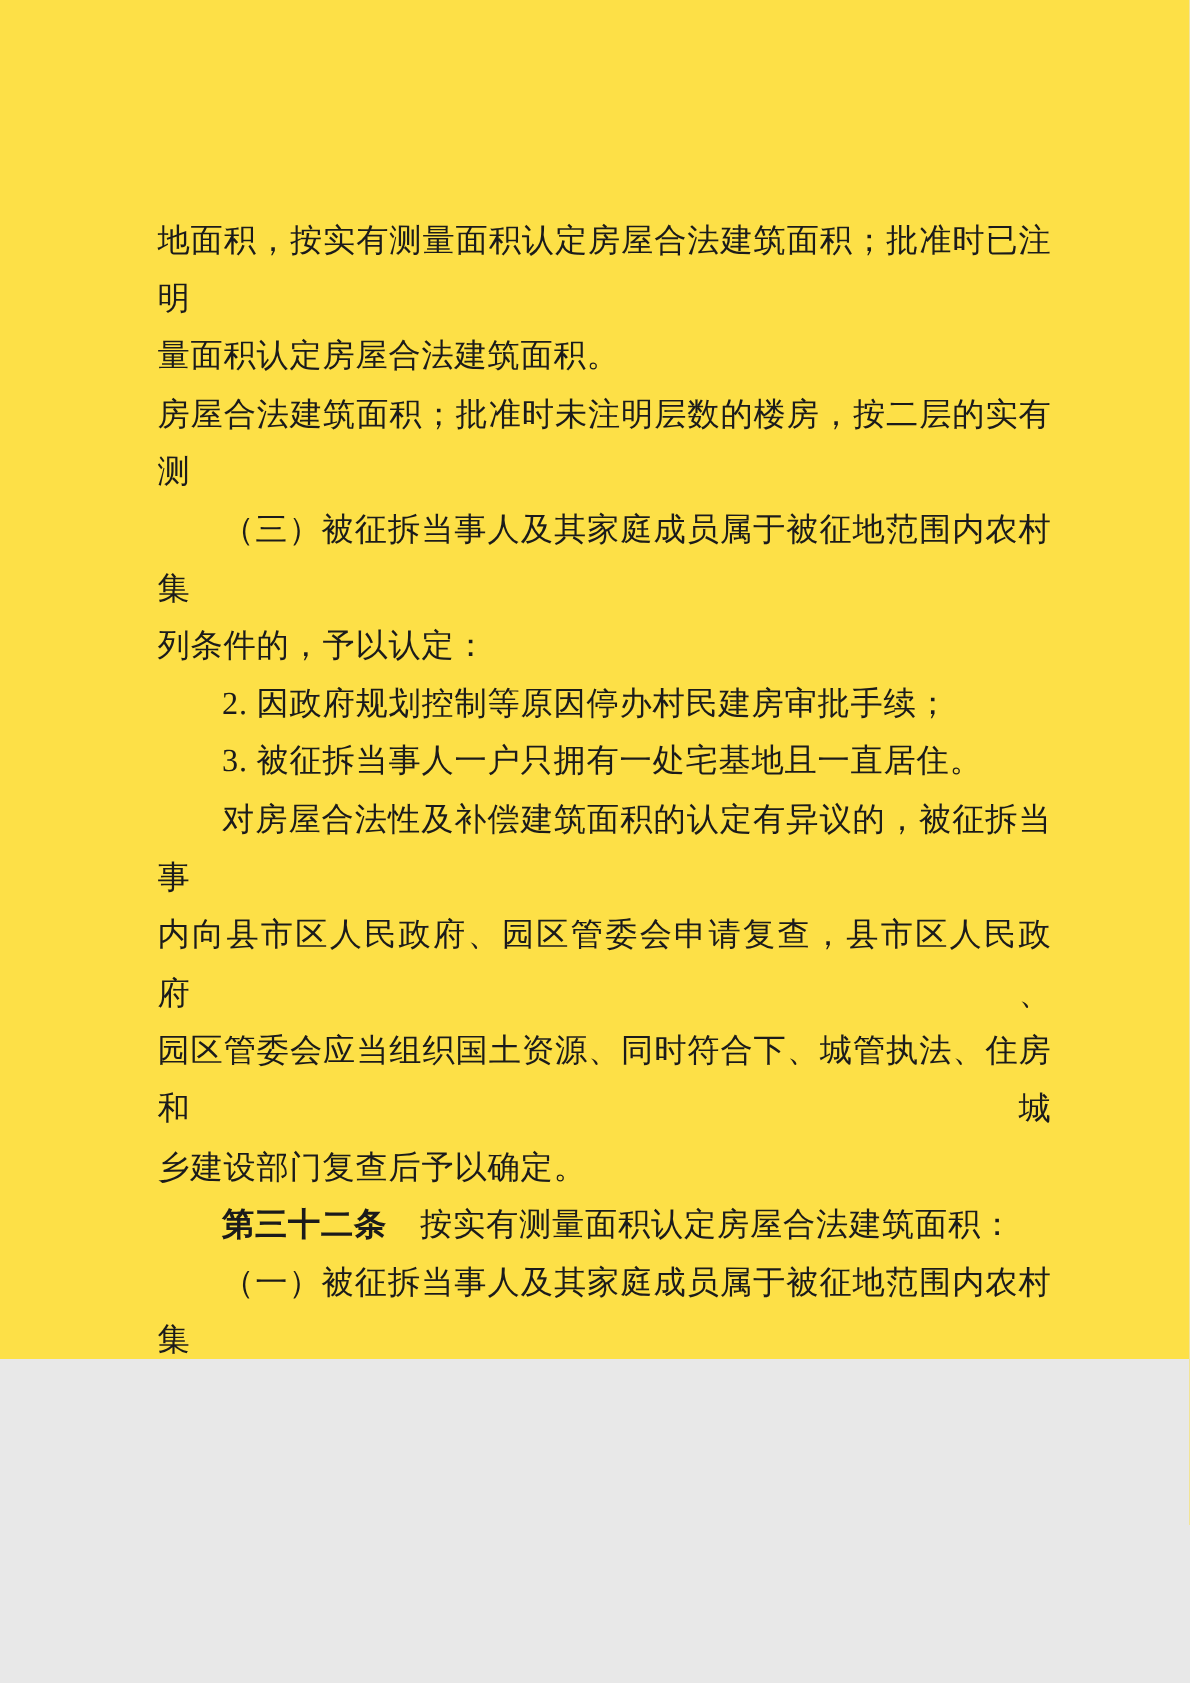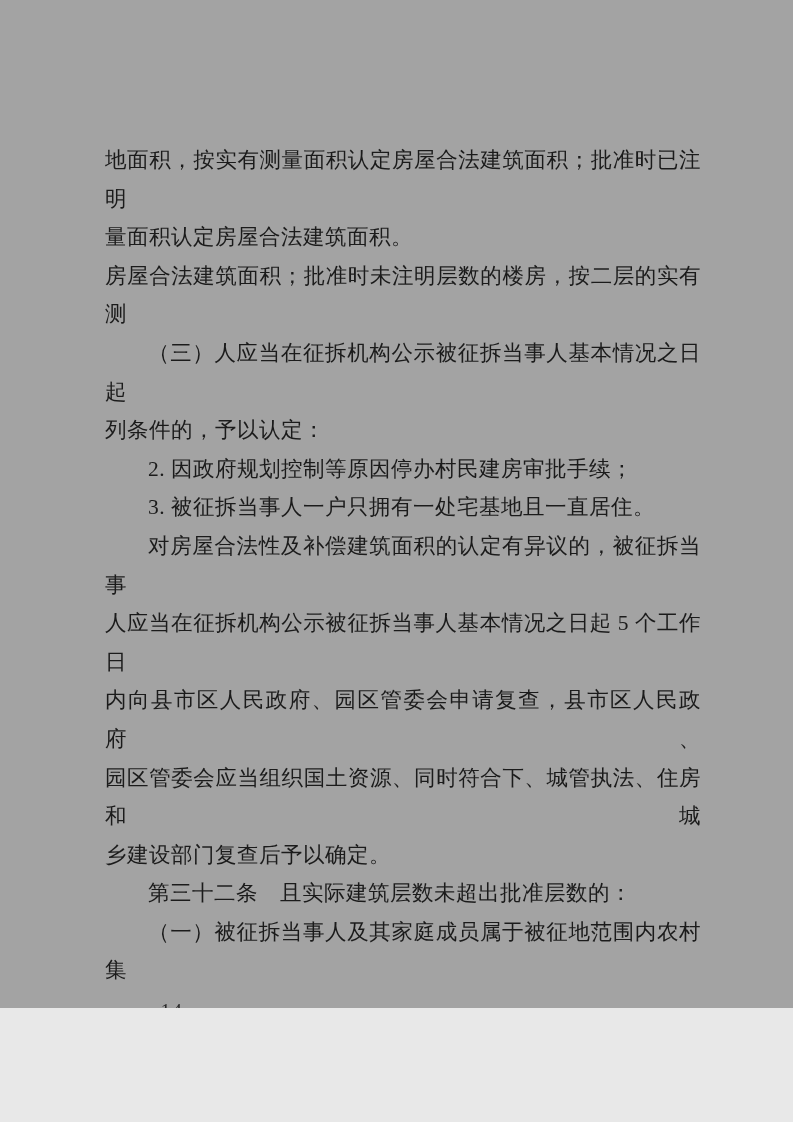--- a/index.html
+++ b/index.html
@@ -3,22 +3,22 @@
 <meta charset="utf-8">
 <style>
   html, body {
     margin: 0;
     padding: 0;
     background: #e8e8e8;
   }
   .page {
     position: relative;
     width: 793px;
-    height: 1008px;
-    background: #a3a3a3;
+    height: 906px;
+    background: #fde047;
     overflow: hidden;
     font-family: "Liberation Serif", "DejaVu Serif", serif;
   }
   .textblock {
     position: absolute;
     left: 105px;
     top: 141px;
     width: 596px;
     font-size: 21.5px;
     line-height: 38.6px;
@@ -30,47 +30,46 @@
   }
   .line.j {
     white-space: normal;
     text-align: justify;
     text-align-last: justify;
   }
   .line.ind {
     text-indent: 2em;
   }
   .b {
-    font-weight: normal;
+    font-weight: bold;
   }
   .pagenum {
     position: absolute;
     left: 133px;
     top: 1000px;
     font-size: 19px;
     color: #2a2a2a;
     letter-spacing: 2px;
     font-family: "Liberation Serif", "DejaVu Serif", serif;
   }
 </style>
 </head>
 <body>
 
 <div class="page">
   <div class="textblock">
     <div class="line j">地面积，按实有测量面积认定房屋合法建筑面积；批准时已注明</div>
     <div class="line">量面积认定房屋合法建筑面积。</div>
     <div class="line j">房屋合法建筑面积；批准时未注明层数的楼房，按二层的实有测</div>
-    <div class="line j ind">（三）人应当在征拆机构公示被征拆当事人基本情况之日起</div>
+    <div class="line j ind">（三）被征拆当事人及其家庭成员属于被征地范围内农村集</div>
     <div class="line">列条件的，予以认定：</div>
     <div class="line ind">2. 因政府规划控制等原因停办村民建房审批手续；</div>
     <div class="line ind">3. 被征拆当事人一户只拥有一处宅基地且一直居住。</div>
     <div class="line j ind">对房屋合法性及补偿建筑面积的认定有异议的，被征拆当事</div>
-    <div class="line j">人应当在征拆机构公示被征拆当事人基本情况之日起 5 个工作日</div>
     <div class="line j">内向县市区人民政府、园区管委会申请复查，县市区人民政府、</div>
     <div class="line j">园区管委会应当组织国土资源、同时符合下、城管执法、住房和城</div>
     <div class="line">乡建设部门复查后予以确定。</div>
-    <div class="line ind"><span class="b">第三十二条</span><span>　且实际建筑层数未超出批准层数的：</span></div>
+    <div class="line ind"><span class="b">第三十二条</span><span>　按实有测量面积认定房屋合法建筑面积：</span></div>
     <div class="line j ind">（一）被征拆当事人及其家庭成员属于被征地范围内农村集</div>
 
   </div>
   <div class="pagenum">— 14 —</div>
 </div>
 
 </body></html>

